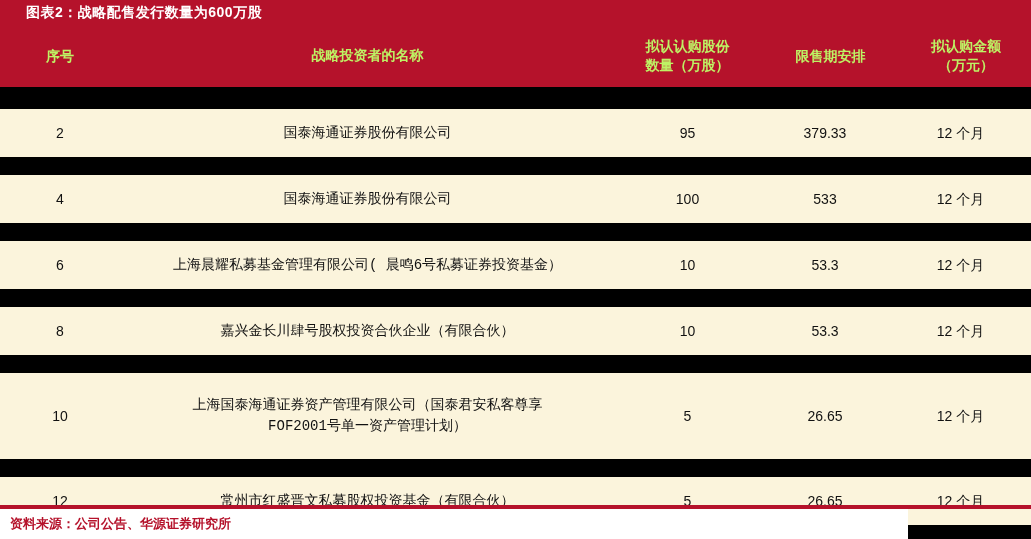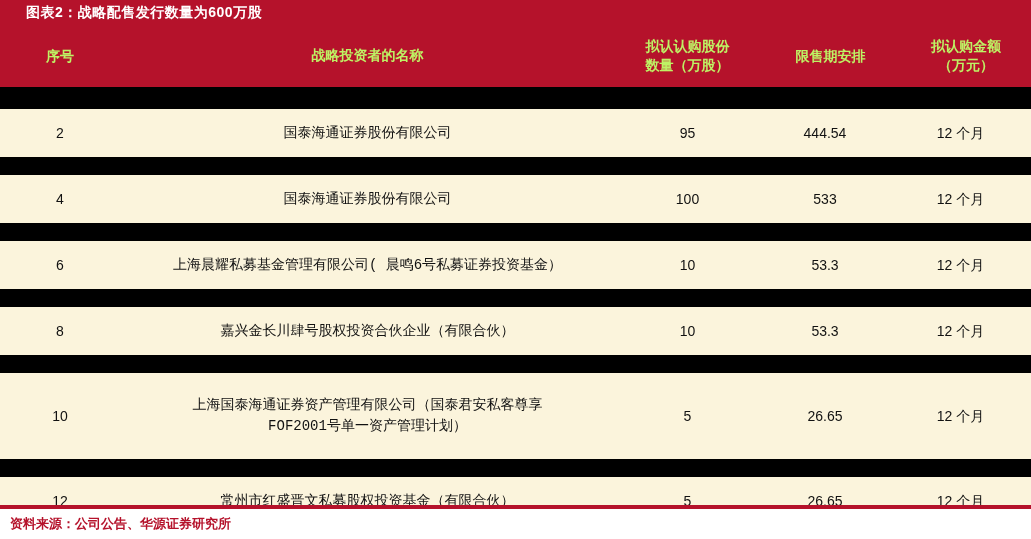--- a/index.html
+++ b/index.html
@@ -83,21 +83,21 @@
 
   .name-two-line {
     white-space: pre-line;
   }
 
   
   .source-bar {
     position: absolute;
     left: 0;
     bottom: 0;
-    width: 1031px;
+    width: 908px;
     height: 30px;
     background: #ffffff;
     display: flex;
     align-items: center;
     font-size: 13px;
     font-weight: bold;
     color: #B5122B;
     padding-left: 10px;
     box-sizing: border-box;
   }
@@ -128,21 +128,21 @@
     <div class="cell c-amt name-two-line">拟认购金额
 （万元）</div>
   </div>
 
   <div class="spacer-black gap-top"></div>
 
   <div class="data-row h-single">
     <div class="cell c-idx">2</div>
     <div class="cell c-name">国泰海通证券股份有限公司</div>
     <div class="cell c-qty">95</div>
-    <div class="cell c-amt">444.54</div>
+    <div class="cell c-amt">379.33</div>
     <div class="cell c-lock">12 个月</div>
   </div>
 
   <div class="spacer-black gap-sm"></div>
 
   <div class="data-row h-single">
     <div class="cell c-idx">4</div>
     <div class="cell c-name">国泰海通证券股份有限公司</div>
     <div class="cell c-qty">100</div>
     <div class="cell c-amt">533</div>

